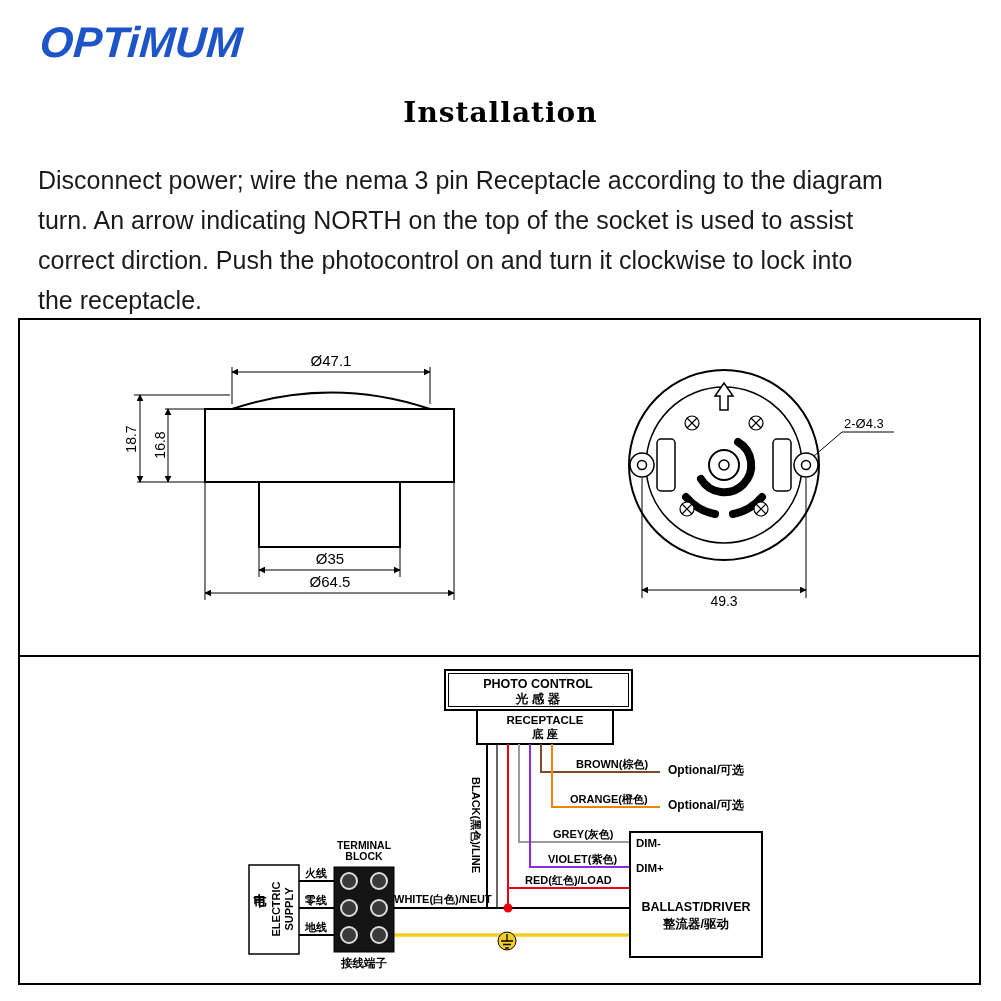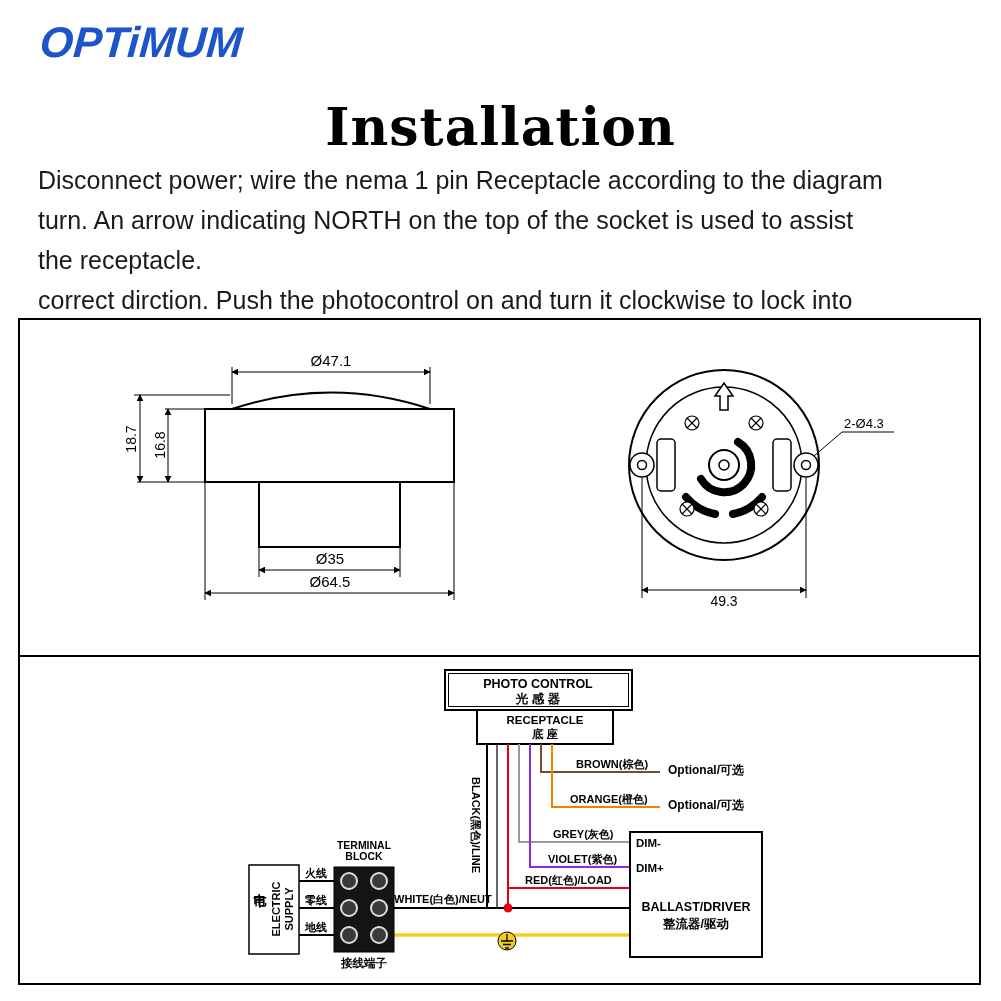--- a/index.html
+++ b/index.html
@@ -8,21 +8,21 @@
     font-family:"Liberation Sans", sans-serif; overflow:hidden;
   }
   .logo {
     position:absolute; left:40px; top:18px;
     font-size:43px; font-weight:bold; font-style:italic;
     color:#1d55c8; letter-spacing:0px; transform:skewX(-4deg);
   }
   .title {
     position:absolute; left:0; right:0; top:96px; margin:0;
     text-align:center; font-family:"DejaVu Serif", serif;
-    font-size:52px; font-weight:bold; letter-spacing:1px; color:#000;
+    font-size:28px; font-weight:bold; letter-spacing:1px; color:#000;
   }
   .intro { position:absolute; left:38px; top:160px; font-size:25px; color:#1b1b1b; }
   .intro div { line-height:40px; white-space:nowrap; }
   .panel {
     position:absolute; left:18px; width:963px; border:2px solid #000;
     box-sizing:border-box; background:#fff;
   }
   .panel1 { top:318px; height:393px; }
   .panel2 { top:655px; height:330px; }
   svg { display:block; }
@@ -40,24 +40,24 @@
   .thin  { stroke:#000; stroke-width:1; fill:none; }
   .dline { stroke:#000; stroke-width:1; fill:none; }
 </style>
 </head>
 <body>
 
 <div class="logo">OPTiMUM</div>
 <h1 class="title">Installation</h1>
 
 <div class="intro">
-  <div>Disconnect power; wire the nema 1 pin Receptacle according to the diagram</div>
+  <div>Disconnect power; wire the nema 3 pin Receptacle according to the diagram</div>
   <div>turn. An arrow indicating NORTH on the top of the socket is used to assist</div>
+  <div>correct dirction. Push the photocontrol on and turn it clockwise to lock into</div>
   <div>the receptacle.</div>
-  <div>correct dirction. Push the photocontrol on and turn it clockwise to lock into</div>
 </div>
 
 <div class="panel panel1">
   <svg width="959" height="318" viewBox="0 0 959 318">
     <defs>
       <marker id="ar" viewBox="0 0 10 10" refX="9" refY="5" markerWidth="7" markerHeight="7" orient="auto-start-reverse">
         <path d="M0,0 L10,5 L0,10 z" fill="#000"></path>
       </marker>
     </defs>
 

